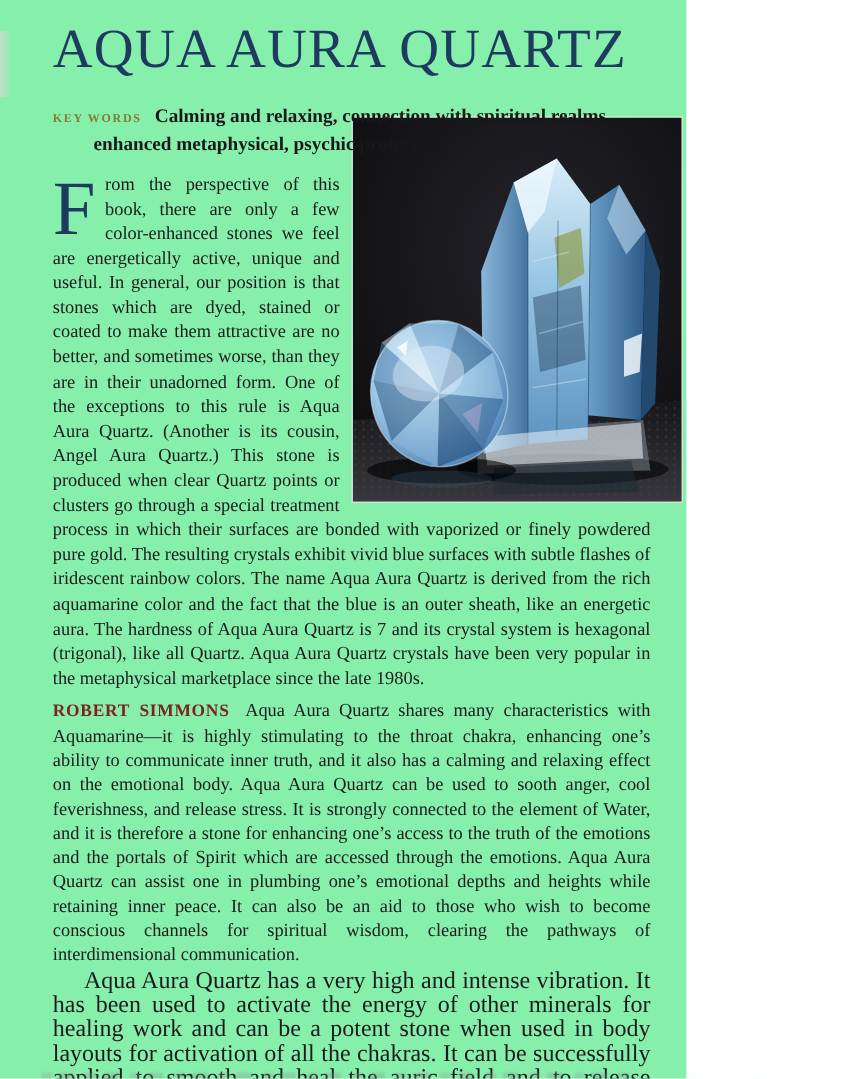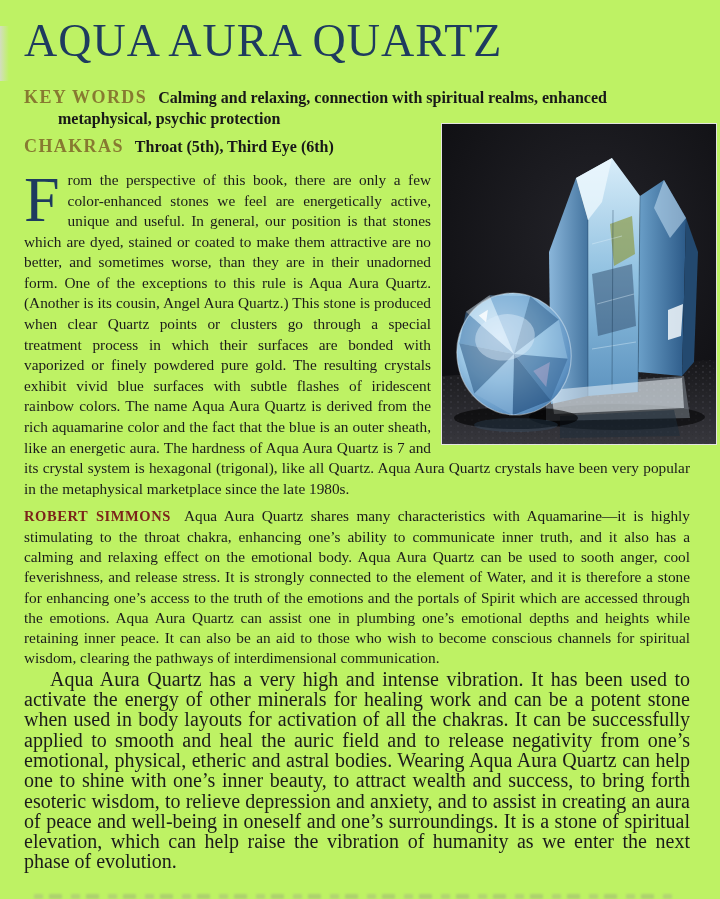--- a/index.html
+++ b/index.html
@@ -1,21 +1,21 @@
 <!DOCTYPE html>
 <html><head>
 <meta charset="utf-8">
 <style>
   html,body{margin:0;padding:0;background:#ffffff;}
   .page{
     position:relative;
-    width:720px;height:899px;
+    width:572px;height:899px;
     box-sizing:border-box;
-    background:#bef264;
-    padding:10px 30px 0 24px;
+    background:#86efac;
+    padding:10px 30px 0 44px;
     font-family:"Liberation Serif","DejaVu Serif",serif;
     color:#1b1b1b;
     overflow:hidden;
   }
   
   .edge-artifact{
     position:absolute;left:0;top:26px;width:9px;height:55px;
     background:linear-gradient(90deg,#d9d9d5,rgba(255,255,255,0));
     opacity:.8;
   }
@@ -30,21 +30,21 @@
   .kv{
     font-size:16px;
     line-height:21px;
     font-weight:bold;
     padding-left:34px;
     text-indent:-34px;
     margin:0 0 7px 0;
     color:#181818;
   }
   .kv-label{
-    font-size:18px;
+    font-size:10px;
     letter-spacing:1.4px;
     color:#877a31;
     padding-right:11px;
     font-weight:bold;
   }
   .article{margin-top:13px;}
   .photo-float{
     float:right;
     width:274px;height:320px;
     margin:-46px -26px 5px 11px;
@@ -97,23 +97,20 @@
 </head>
 <body>
 
 <div class="page">
   <div class="edge-artifact"></div>
 
   <h1 class="title">AQUA AURA QUARTZ</h1>
 
   <div class="kv">
     <span class="kv-label">KEY WORDS</span><span class="kv-value">Calming and relaxing, connection with spiritual realms, enhanced metaphysical, psychic protection</span>
-  </div>
-  <div class="kv">
-    <span class="kv-label">CHAKRAS</span><span class="kv-value">Throat (5th), Third Eye (6th)</span>
   </div>
 
   <div class="article">
 
     <div class="photo-float" title="Two Aqua Aura Quartz specimens — a faceted oval gemstone and a blue crystal point cluster — on a dark textured surface">
       <svg viewBox="0 0 274 320" xmlns="http://www.w3.org/2000/svg">
         <defs>
           <radialGradient id="bg" cx="55%" cy="35%" r="80%">
             <stop offset="0" stop-color="#232329"></stop>
               <stop offset="1" stop-color="#0c0c0f"></stop>

